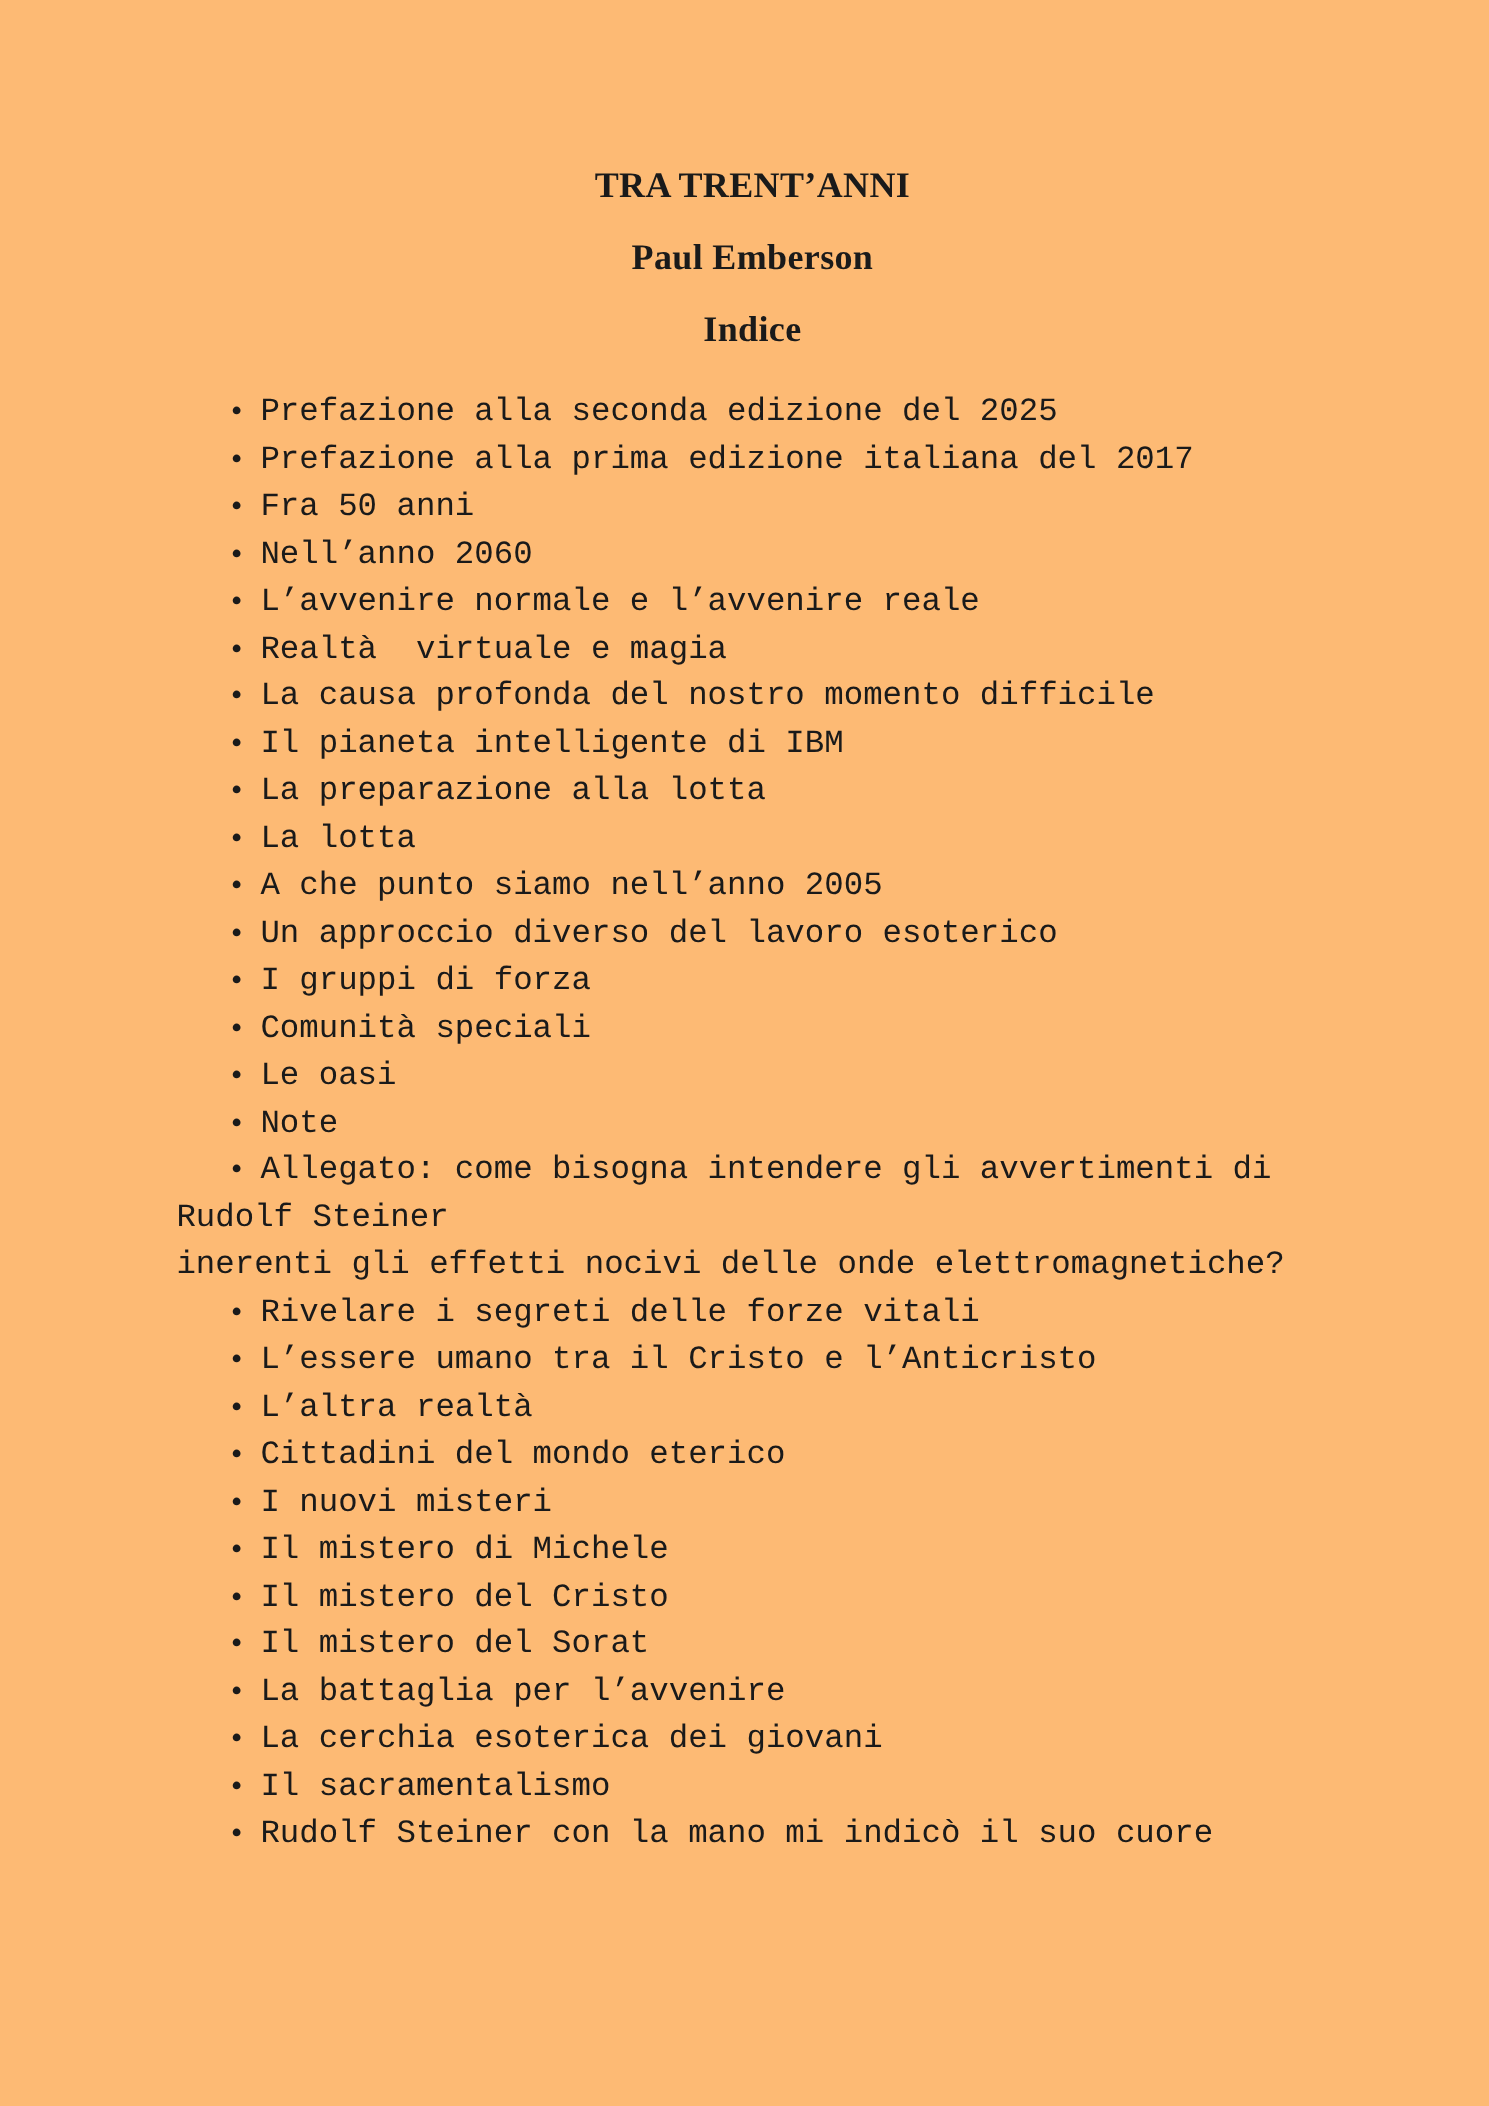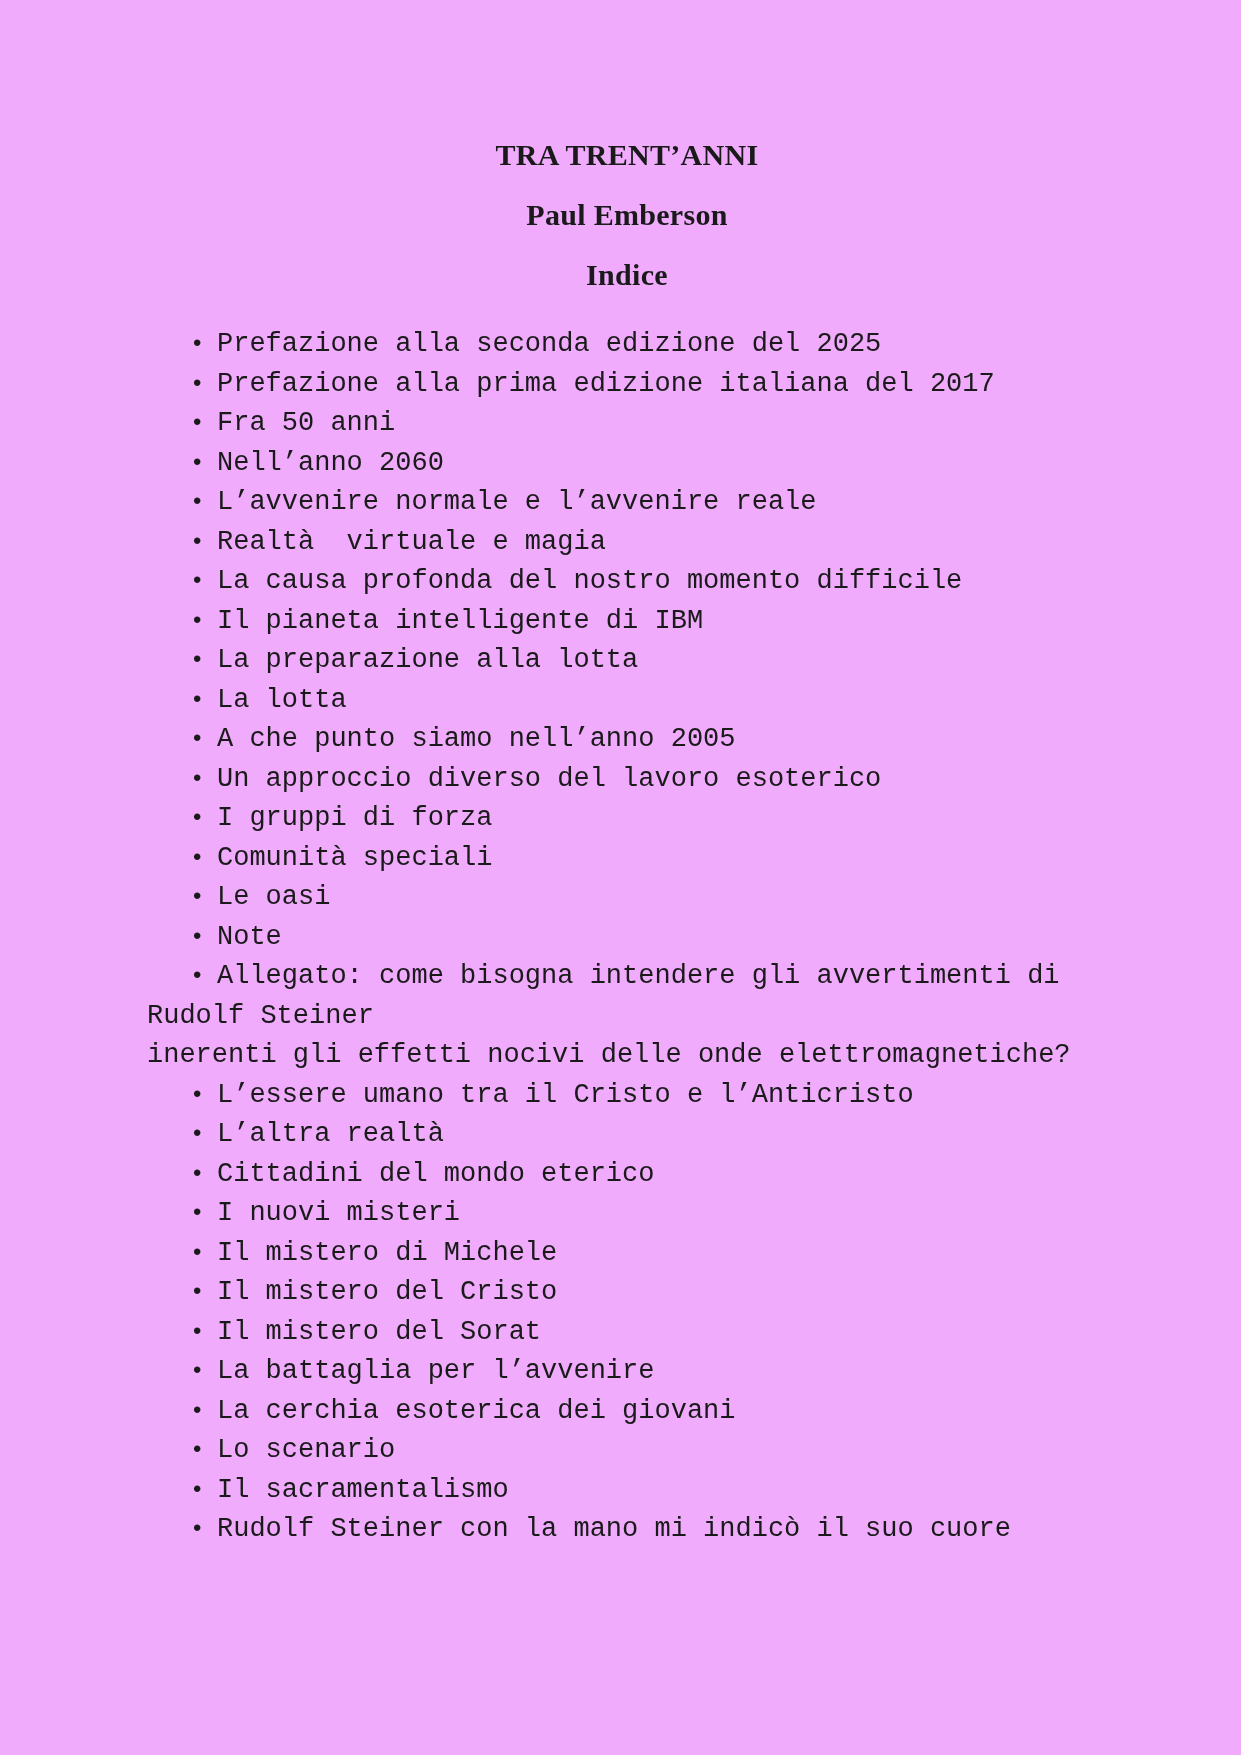--- a/index.html
+++ b/index.html
@@ -4,21 +4,21 @@
 <style>
   html, body {
     margin: 0;
     padding: 0;
     background: #ffffff;
   }
   .page {
     position: relative;
     width: 1241px;
     height: 1755px;
-    background: #f0abfc;
+    background: #fdba74;
     color: #1a1a1a;
     font-family: "Liberation Serif", "DejaVu Serif", serif;
     box-sizing: border-box;
     padding: 125px 134px 0 147px;
     overflow: hidden;
   }
   .doc-title, .doc-author, .doc-section {
     margin: 0;
     text-align: center;
     font-weight: bold;
@@ -62,26 +62,26 @@
       <div class="li"><span class="bullet">•</span><span>Il pianeta intelligente di IBM</span></div>
       <div class="li"><span class="bullet">•</span><span>La preparazione alla lotta</span></div>
       <div class="li"><span class="bullet">•</span><span>La lotta</span></div>
       <div class="li"><span class="bullet">•</span><span>A che punto siamo nell’anno 2005</span></div>
       <div class="li"><span class="bullet">•</span><span>Un approccio diverso del lavoro esoterico</span></div>
       <div class="li"><span class="bullet">•</span><span>I gruppi di forza</span></div>
       <div class="li"><span class="bullet">•</span><span>Comunità speciali</span></div>
       <div class="li"><span class="bullet">•</span><span>Le oasi</span></div>
       <div class="li"><span class="bullet">•</span><span>Note</span></div>
       <div class="li"><span class="bullet">•</span><span>Allegato: come bisogna intendere gli avvertimenti di Rudolf Steiner</span><br><span>inerenti gli effetti nocivi delle onde elettromagnetiche?</span></div>
+      <div class="li"><span class="bullet">•</span><span>Rivelare i segreti delle forze vitali</span></div>
       <div class="li"><span class="bullet">•</span><span>L’essere umano tra il Cristo e l’Anticristo</span></div>
       <div class="li"><span class="bullet">•</span><span>L’altra realtà</span></div>
       <div class="li"><span class="bullet">•</span><span>Cittadini del mondo eterico</span></div>
       <div class="li"><span class="bullet">•</span><span>I nuovi misteri</span></div>
       <div class="li"><span class="bullet">•</span><span>Il mistero di Michele</span></div>
       <div class="li"><span class="bullet">•</span><span>Il mistero del Cristo</span></div>
       <div class="li"><span class="bullet">•</span><span>Il mistero del Sorat</span></div>
       <div class="li"><span class="bullet">•</span><span>La battaglia per l’avvenire</span></div>
       <div class="li"><span class="bullet">•</span><span>La cerchia esoterica dei giovani</span></div>
-      <div class="li"><span class="bullet">•</span><span>Lo scenario</span></div>
       <div class="li"><span class="bullet">•</span><span>Il sacramentalismo</span></div>
       <div class="li"><span class="bullet">•</span><span>Rudolf Steiner con la mano mi indicò il suo cuore</span></div>
     </div>
 </div>
 
 </body></html>

